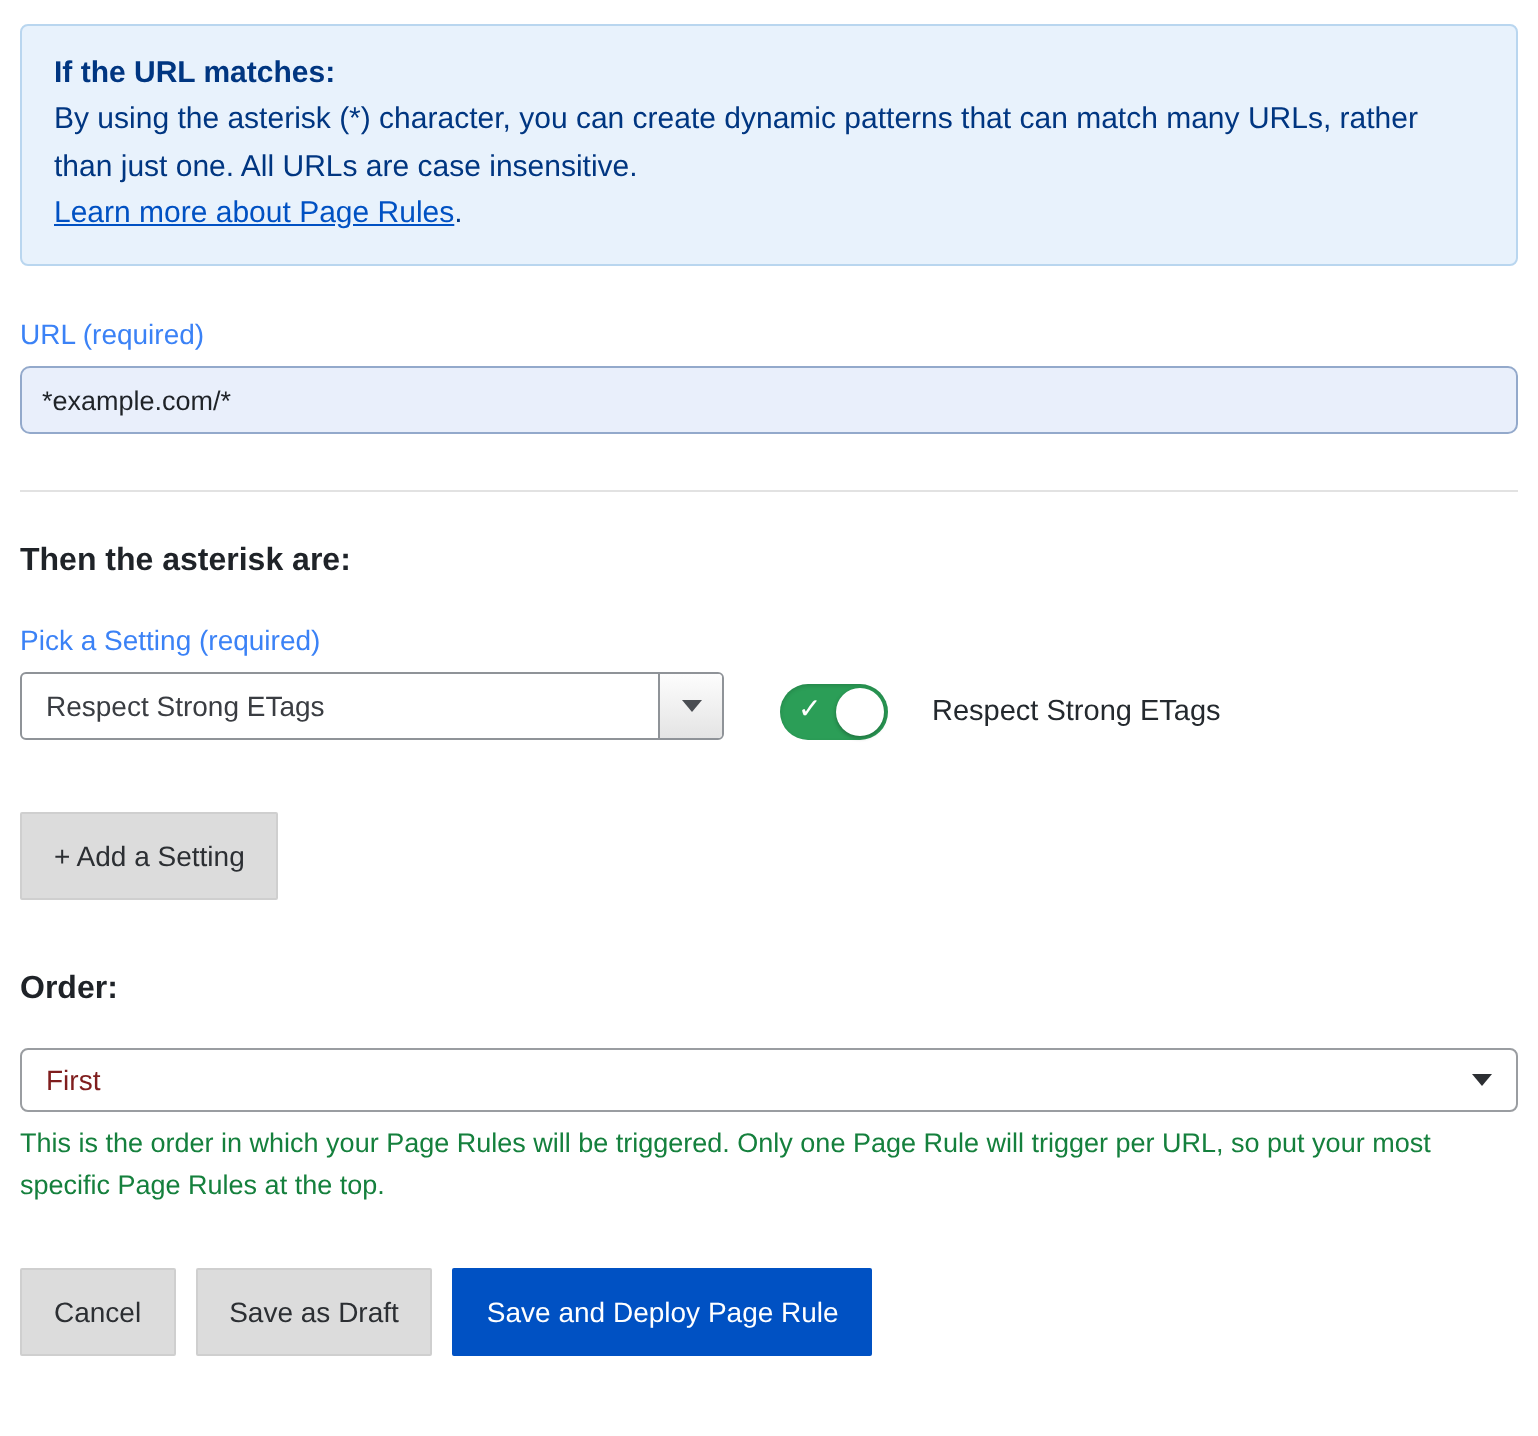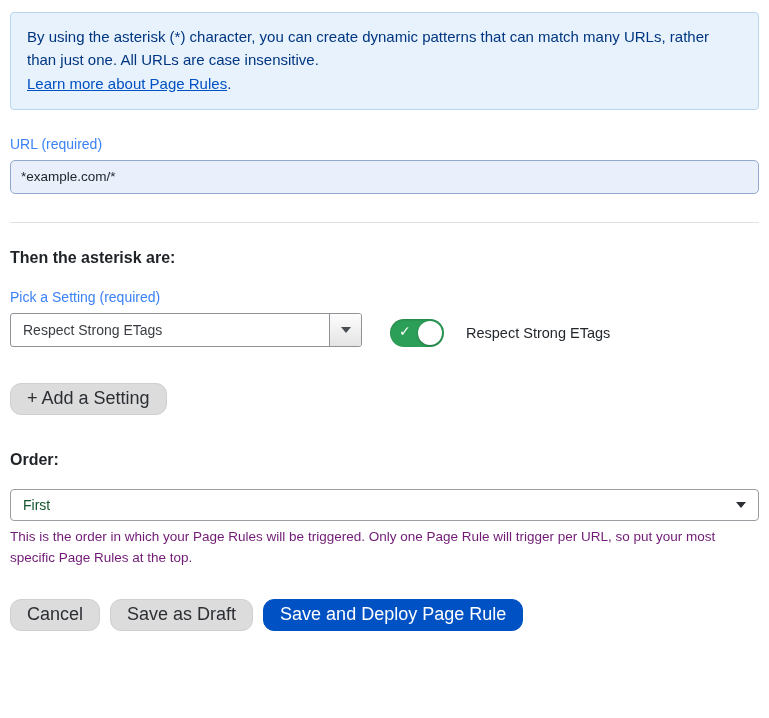--- a/index.html
+++ b/index.html
@@ -132,24 +132,24 @@
     border-radius: 50%;
     box-shadow: 0 1px 2px rgba(0,0,0,0.3);
   }
   .toggle-label { font-size: 14.5px; color: #24292e; margin-left: 22px; }
 
   
   .btn {
     display: inline-flex;
     align-items: center;
     justify-content: center;
-    height: 32px;
+    height: 44px;
     padding: 0 16px;
-    font-size: 18px;
-    border-radius: 11px;
+    font-size: 14px;
+    border-radius: 1px;
     border: 1px solid transparent;
     cursor: pointer;
     font-family: "Liberation Sans", "DejaVu Sans", sans-serif;
   }
   .btn-gray {
     background: #dcdcdc;
     border-color: #cfcfcf;
     color: #2c2f33;
   }
   .btn-primary {
@@ -165,52 +165,53 @@
     display: flex;
     align-items: center;
     justify-content: space-between;
     width: 100%;
     height: 32px;
     border: 1px solid #9a9da1;
     border-radius: 4px;
     background: #ffffff;
     padding: 0 12px;
     font-size: 14px;
-    color: #14532d;
+    color: #7f1d1d;
     cursor: pointer;
   }
   .order-select .chev {
     width: 0; height: 0;
     border-left: 5px solid transparent;
     border-right: 5px solid transparent;
     border-top: 6px solid #2c2f33;
   }
 
   .help-text {
     margin-top: 6px;
     font-size: 13.5px;
     line-height: 1.55;
-    color: #701a75;
+    color: #15803d;
     max-width: 745px;
   }
 
   .actions {
     margin-top: 30px;
     display: flex;
     align-items: center;
     gap: 10px;
   }
 </style>
 </head>
 <body>
 
 <div class="page">
 
 
   <div class="info-box">
+    <div class="info-heading">If the URL matches:</div>
     <div>
       <span>By using the asterisk (*) character, you can create dynamic patterns that can match many URLs, rather than just one. All URLs are case insensitive.</span><br>
       <a class="info-link">Learn more about Page Rules</a><span>.</span>
     </div>
   </div>
 
   <div class="field-label">URL (required)</div>
   <input class="url-input" type="text" value="*example.com/*" style="">
 
   <hr class="divider">

